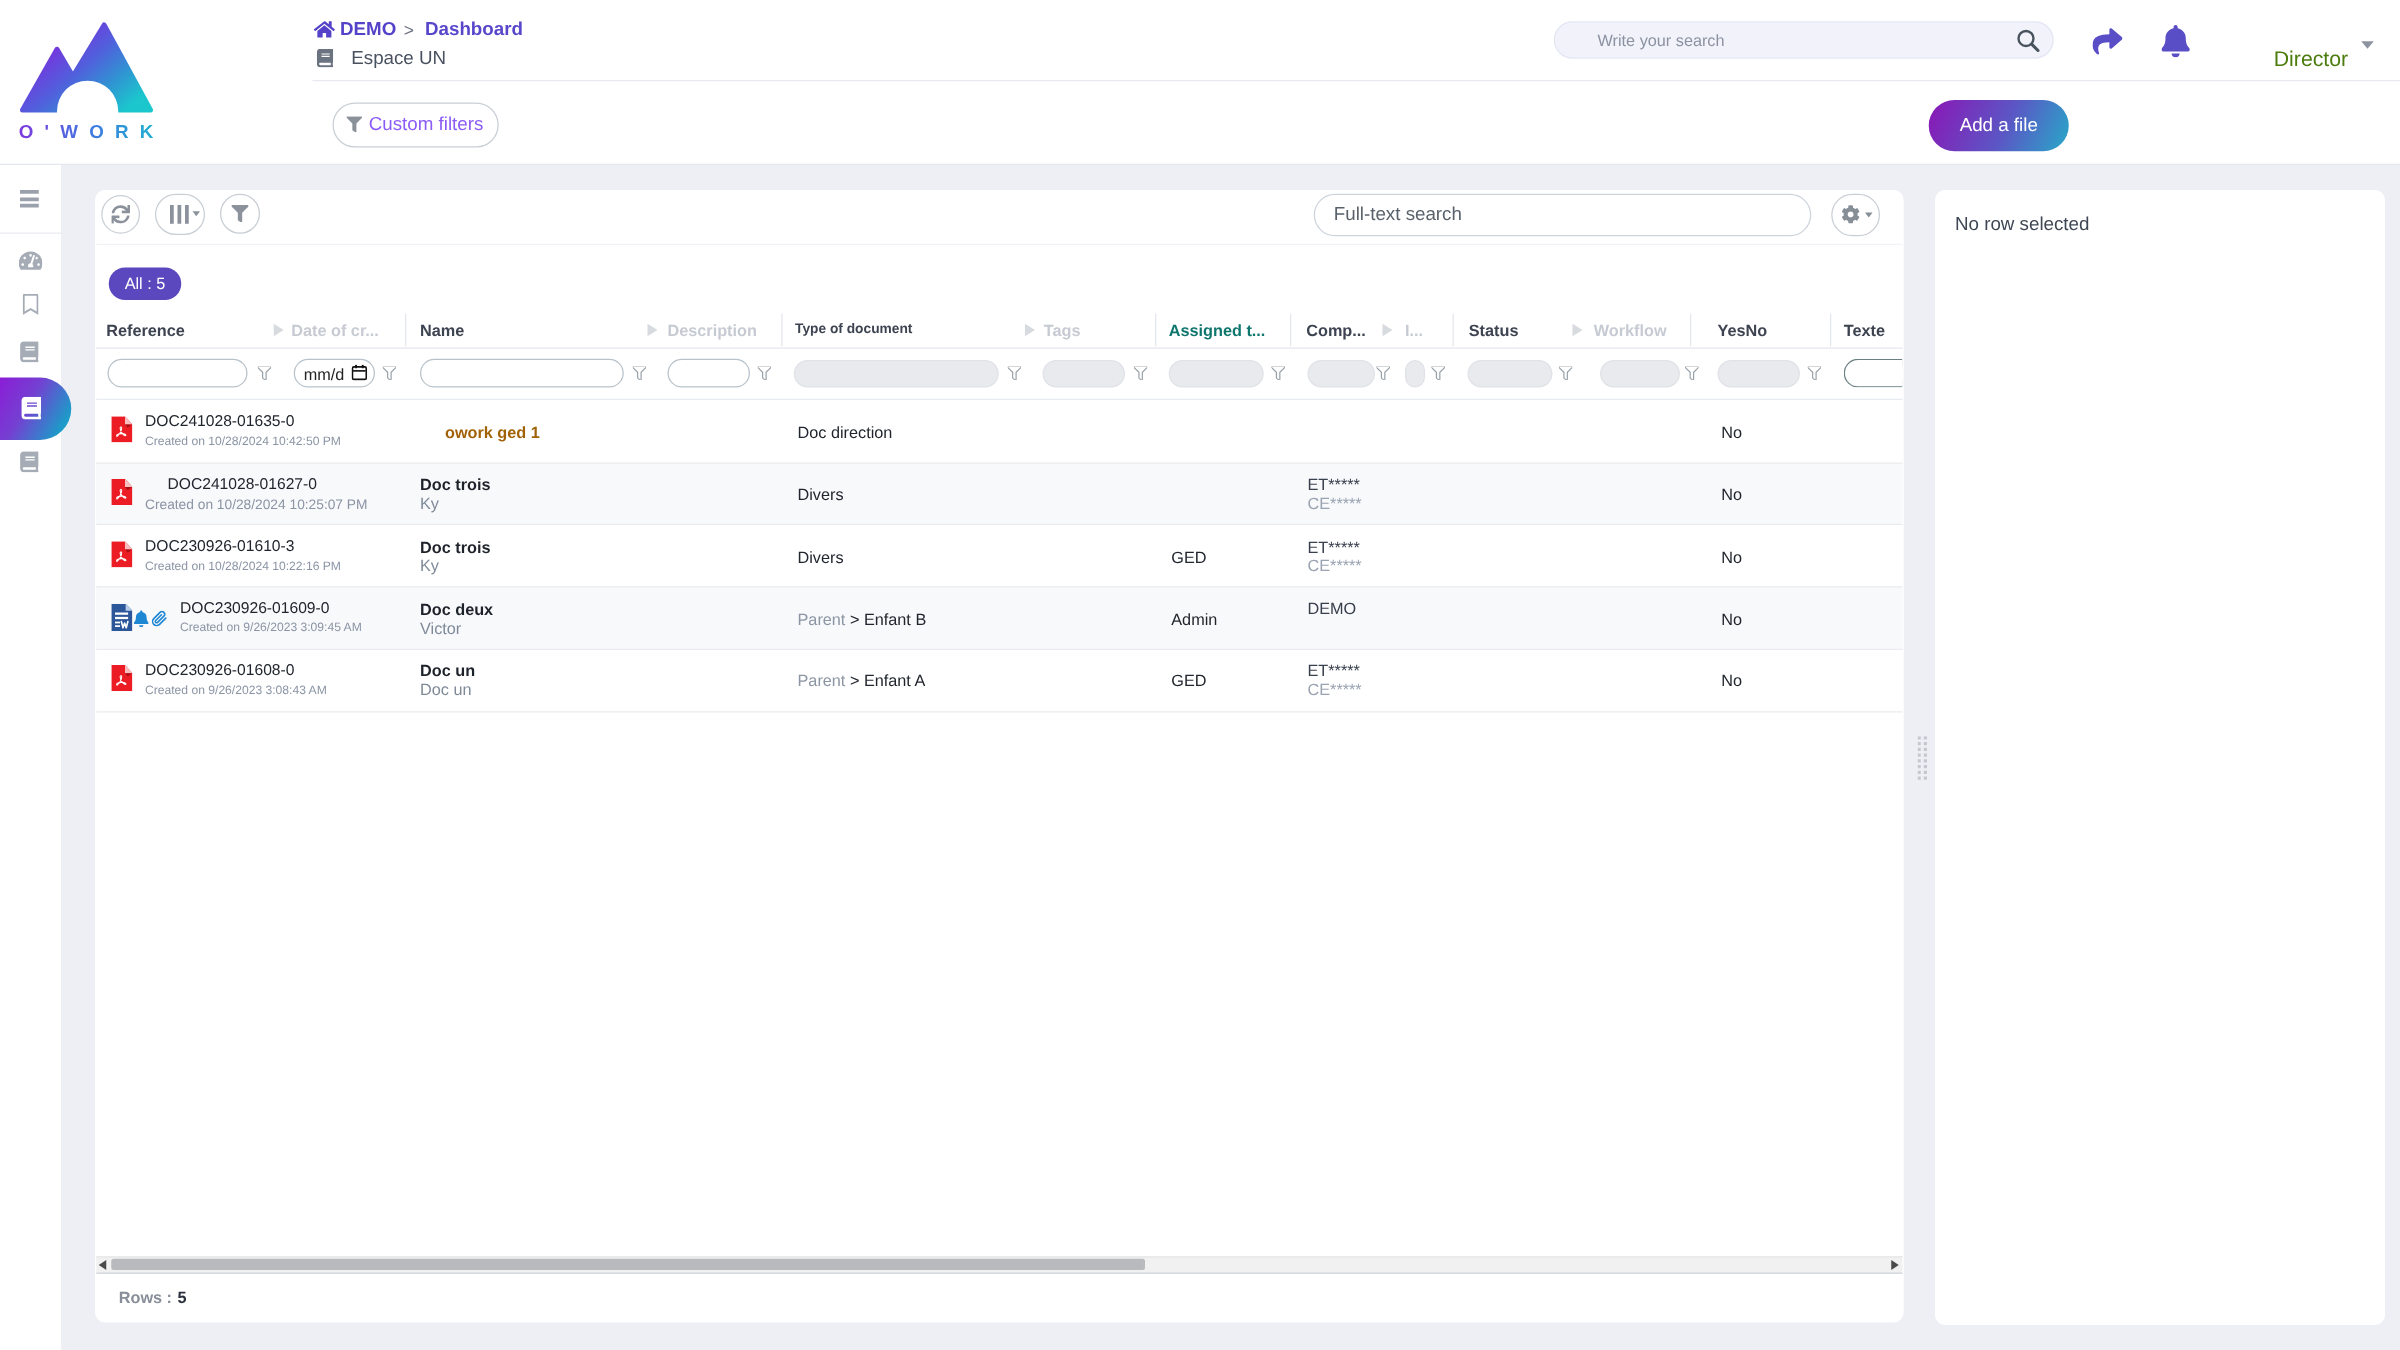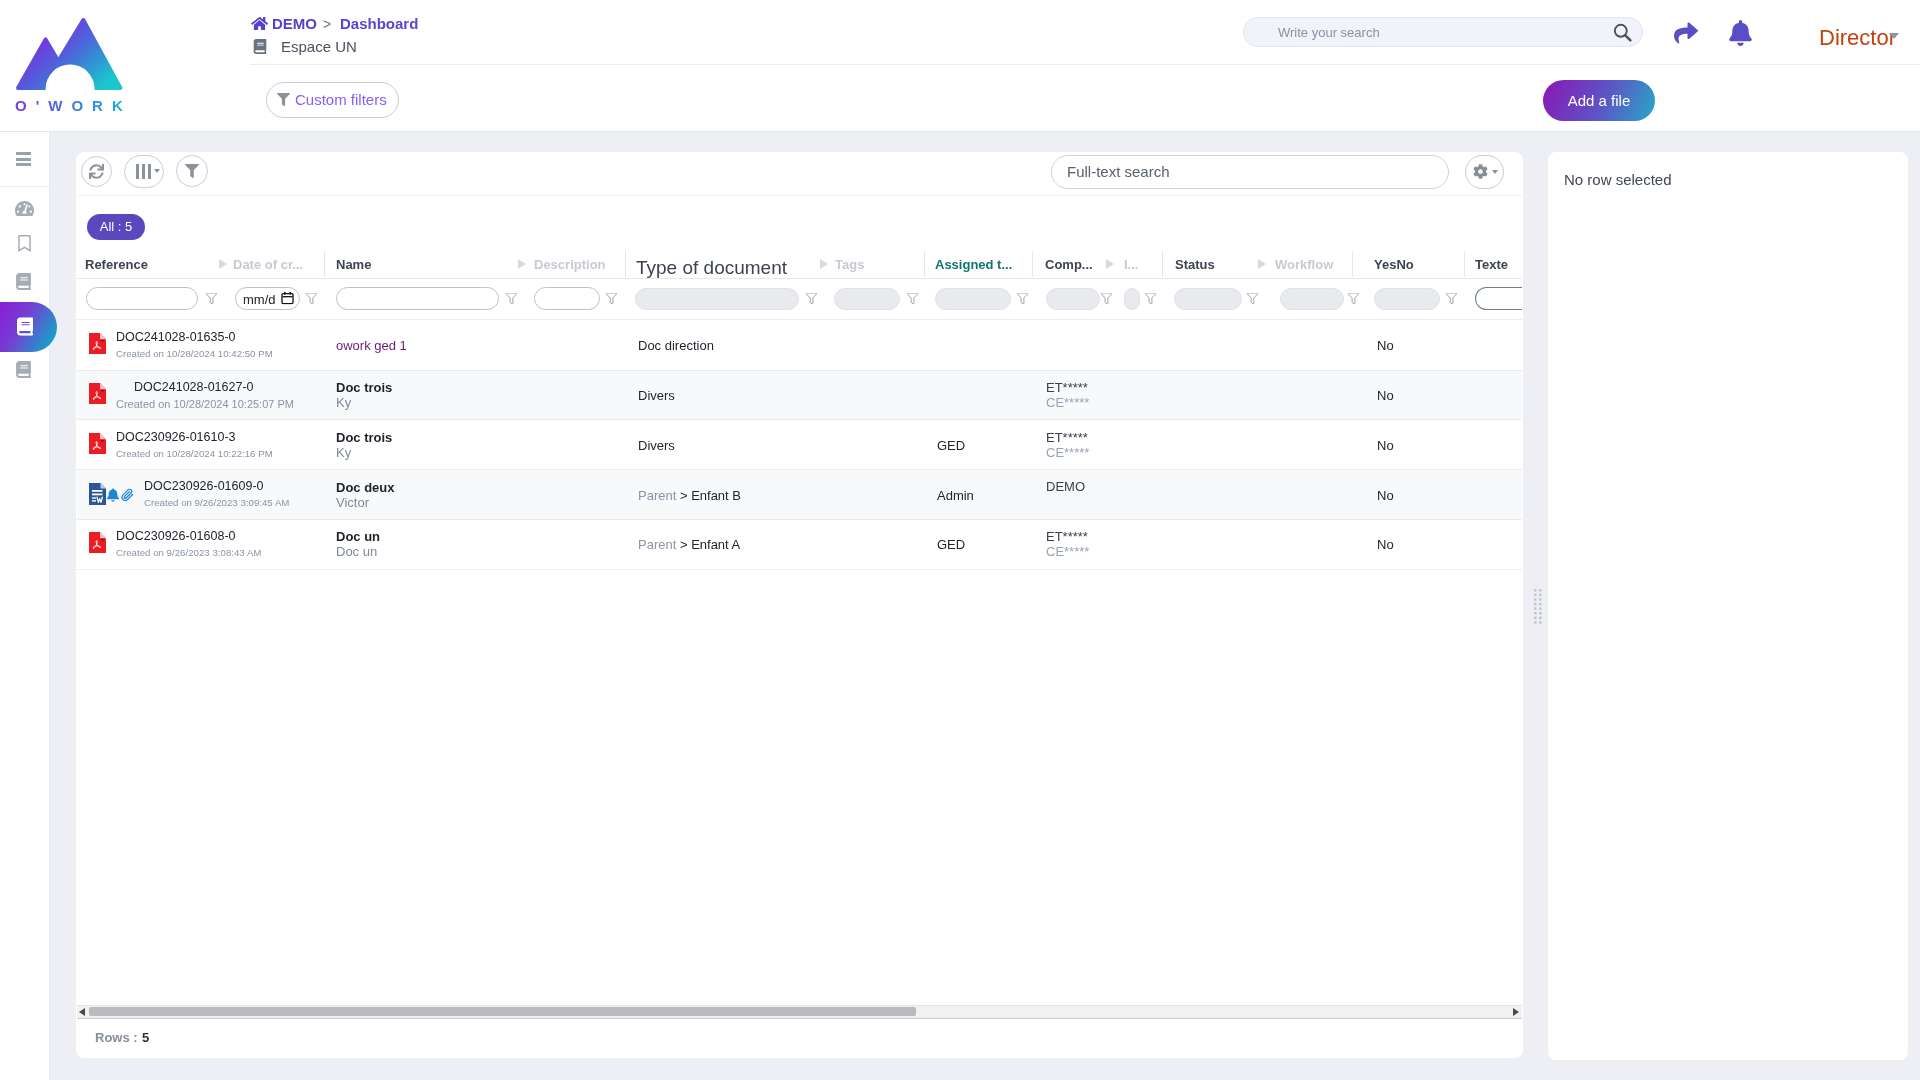--- a/index.html
+++ b/index.html
@@ -118,21 +118,21 @@
   <div class="t" style="left:1278px;top:25px;font-size:13px;color:#8b92a1">Write your search</div>
   <svg class="ic" style="left:1613px;top:23px;color:#49535e" width="19" height="19" viewBox="0 0 20 20">
       <use href="#i-search"></use>
     </svg>
   <svg class="ic" style="left:1673px;top:21px;fill:#5a4ec6" width="26" height="24" viewBox="0 0 512 512">
       <use href="#i-share"></use>
     </svg>
   <svg class="ic" style="left:1729px;top:20px;fill:#5a4ec6" width="23" height="26" viewBox="0 0 448 512">
       <use href="#i-bell"></use>
     </svg>
-  <div class="t" style="left:1819px;top:25px;font-size:22px;color:#c2410c">Director</div>
+  <div class="t" style="left:1819px;top:38px;font-size:17px;color:#4d7c0f">Director</div>
   <div class="ab" style="left:1889px;top:33px;width:0;height:0;border-top:6px solid #8d939f;border-left:5px solid transparent;border-right:5px solid transparent"></div>
 
   <div class="ab" style="left:266px;top:82px;width:133px;height:36px;border-radius:18px;border:1px solid #c9ced6;background:#fff"></div>
   <svg class="ic" style="left:277px;top:93px;fill:#8a9199" width="13" height="13" viewBox="0 0 512 512">
       <use href="#i-filter"></use>
     </svg>
   <div class="t" style="left:295px;top:91px;font-size:15px;color:#8b5cf6">Custom filters</div>
 
   <div class="ab" style="left:1543px;top:80px;width:112px;height:41px;border-radius:20.5px;background:linear-gradient(115deg,#8b16b5,#5b57c5 55%,#27a9c8);color:#fff;font-size:15px;line-height:41px;text-align:center">Add a file</div>
 
@@ -181,21 +181,21 @@
     </svg>
   <div class="ab" style="left:1492px;top:170px;width:0;height:0;border-top:4px solid #868e96;border-left:3.5px solid transparent;border-right:3.5px solid transparent"></div>
   <div class="ab" style="left:77px;top:195px;width:1445px;height:1px;background:#f0f2f5"></div>
 
   <div class="ab" style="left:87px;top:214px;width:58px;height:26px;border-radius:13px;background:#5b48be;color:#fff;font-size:13px;line-height:26px;text-align:center">All : 5</div>
 
   <div class="t" style="left:85px;top:257px;font-size:13px;font-weight:bold;color:#3d4350">Reference</div>
   <div class="t" style="left:233px;top:257px;font-size:13px;font-weight:bold;color:#c6cad2">Date of cr...</div>
   <div class="t" style="left:336px;top:257px;font-size:13px;font-weight:bold;color:#3d4350">Name</div>
   <div class="t" style="left:534px;top:257px;font-size:13px;font-weight:bold;color:#c6cad2">Description</div>
-  <div class="t" style="left:636px;top:257px;font-size:19px;font-weight:normal;color:#3d4350">Type of document</div>
+  <div class="t" style="left:636px;top:257px;font-size:11px;font-weight:bold;color:#3d4350">Type of document</div>
   <div class="t" style="left:835px;top:257px;font-size:13px;font-weight:bold;color:#c6cad2">Tags</div>
   <div class="t" style="left:935px;top:257px;font-size:13px;font-weight:bold;color:#0f766e">Assigned t...</div>
   <div class="t" style="left:1045px;top:257px;font-size:13px;font-weight:bold;color:#3d4350">Comp...</div>
   <div class="t" style="left:1124px;top:257px;font-size:13px;font-weight:bold;color:#c6cad2">I...</div>
   <div class="t" style="left:1175px;top:257px;font-size:13px;font-weight:bold;color:#3d4350">Status</div>
   <div class="t" style="left:1275px;top:257px;font-size:13px;font-weight:bold;color:#c6cad2">Workflow</div>
   <div class="t" style="left:1374px;top:257px;font-size:13px;font-weight:bold;color:#3d4350">YesNo</div>
   <div class="t" style="left:1475px;top:257px;font-size:13px;font-weight:bold;color:#3d4350">Texte</div>
   <div class="sa" style="left:219px;top:259px"></div>
   <div class="sa" style="left:518px;top:259px"></div>
@@ -272,21 +272,21 @@
   <div class="ab" style="left:77px;top:419.4px;width:1445px;height:1px;background:#e9ebee"></div>
   <div class="ab" style="left:77px;top:469.1px;width:1445px;height:1px;background:#e9ebee"></div>
   <div class="ab" style="left:77px;top:518.8px;width:1445px;height:1px;background:#e9ebee"></div>
   <div class="ab" style="left:77px;top:568.5px;width:1445px;height:1px;background:#e9ebee"></div>
 
   <svg class="ic" style="left:89px;top:333px" width="17" height="21" viewBox="0 0 34 42">
       <use href="#i-pdf"></use>
     </svg>
   <div class="t" style="left:116px;top:330px;font-size:12.5px;color:#21262e">DOC241028-01635-0</div>
   <div class="t" style="left:116px;top:348px;font-size:9.7px;color:#8a94a4">Created on 10/28/2024 10:42:50 PM</div>
-  <div class="t" style="left:336px;top:338px;font-size:13px;font-weight:normal;color:#701a75">owork ged 1</div>
+  <div class="t" style="left:356px;top:338px;font-size:13px;font-weight:bold;color:#a16207">owork ged 1</div>
   <div class="t" style="left:638px;top:338px;font-size:13px;color:#21262e">Doc direction</div>
   <div class="t" style="left:1377px;top:338px;font-size:13px;color:#21262e">No</div>
 
   <svg class="ic" style="left:89px;top:383px" width="17" height="21" viewBox="0 0 34 42">
       <use href="#i-pdf"></use>
     </svg>
   <div class="t" style="left:134px;top:380px;font-size:12.5px;color:#21262e">DOC241028-01627-0</div>
   <div class="t" style="left:116px;top:398px;font-size:11px;color:#8a94a4">Created on 10/28/2024 10:25:07 PM</div>
   <div class="t" style="left:336px;top:380px;font-size:13px;font-weight:bold;color:#1e232b">Doc trois</div>
   <div class="t" style="left:336px;top:395px;font-size:13px;color:#7f8a99">Ky</div>

